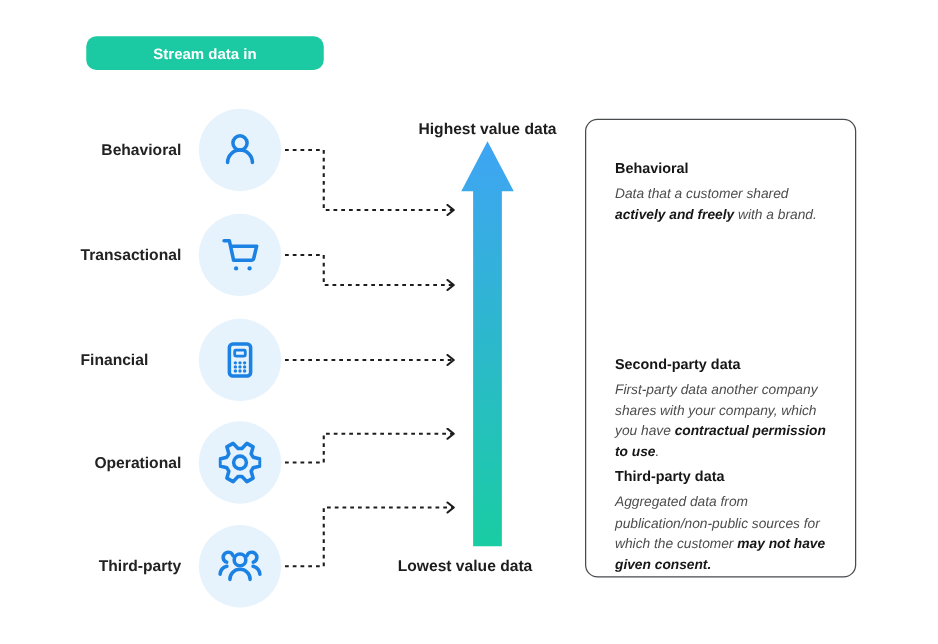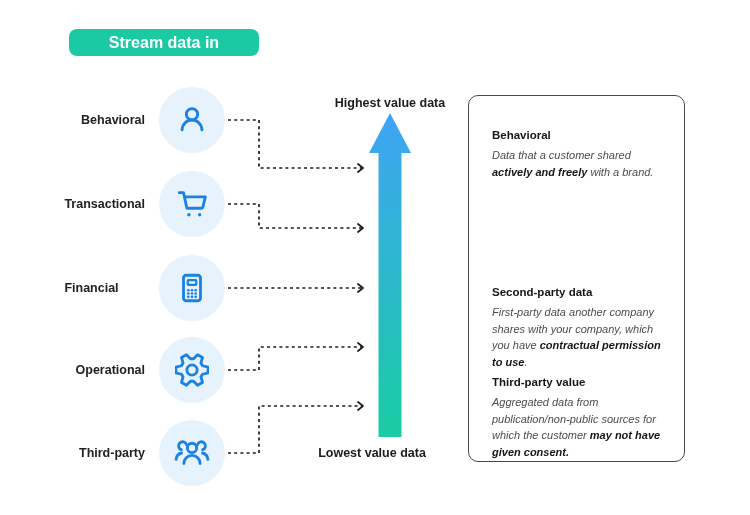--- a/index.html
+++ b/index.html
@@ -3,21 +3,21 @@
 <meta charset="utf-8">
 <style>
   * { margin:0; padding:0; box-sizing:border-box; }
   html,body { background:#ffffff; }
   body { font-family:"Liberation Sans","DejaVu Sans",sans-serif; color:#222; }
   .stage { position:relative; width:750px; height:515px; background:#ffffff; overflow:hidden; }
 
   .stream-btn {
     position:absolute; left:69px; top:29px; width:190px; height:27px;
     background:#1bc9a2; color:#ffffff; border:none; border-radius:8px;
-    font-family:"Liberation Sans",sans-serif; font-size:16px; font-weight:700;
+    font-family:"Liberation Sans",sans-serif; font-size:12px; font-weight:700;
     display:flex; align-items:center; justify-content:center; cursor:pointer;
   }
 
   .row-label {
     position:absolute; left:38px; width:107px; text-align:right;
     font-size:12.5px; font-weight:700; color:#222; line-height:1;
   }
   .icon-circle {
     position:absolute; left:159px; width:66px; height:66px; border-radius:50%;
     background:#e6f2fc; display:flex; align-items:center; justify-content:center;
@@ -128,18 +128,18 @@
   <div class="panel">
     <div class="panel-section" style="top:33px;">
       <h3>Behavioral</h3>
       <p><span>Data that a customer shared </span><b>actively and freely</b><span> with a brand.</span></p>
     </div>
     <div class="panel-section" style="top:190px;">
       <h3>Second-party data</h3>
       <p><span>First-party data another company shares with your company, which you have </span><b>contractual permission to use</b><span>.</span></p>
     </div>
     <div class="panel-section" style="top:280px;">
-      <h3>Third-party value</h3>
+      <h3>Third-party data</h3>
       <p><span>Aggregated data from publication/non-public sources for which the customer </span><b>may not have given consent.</b><span></span></p>
     </div>
   </div>
 
 </div>
 
 </body></html>

